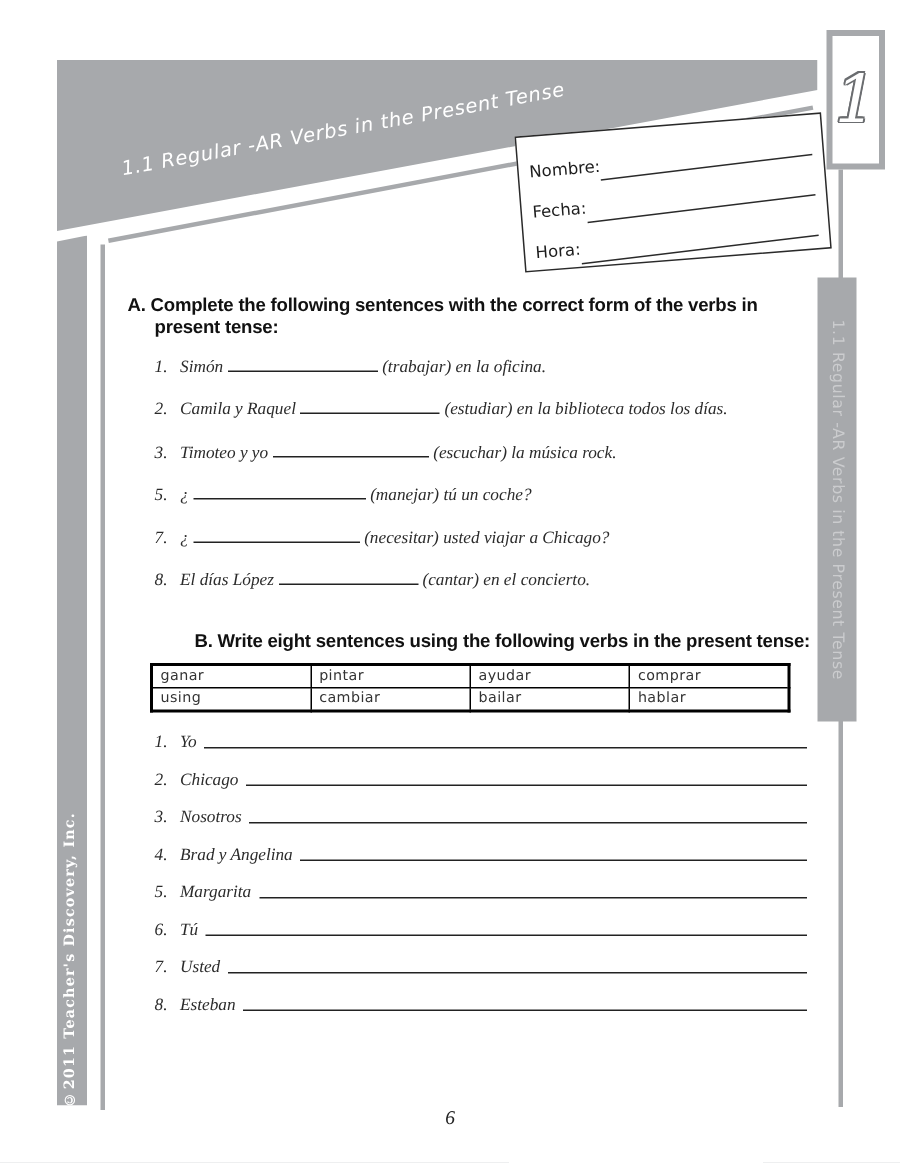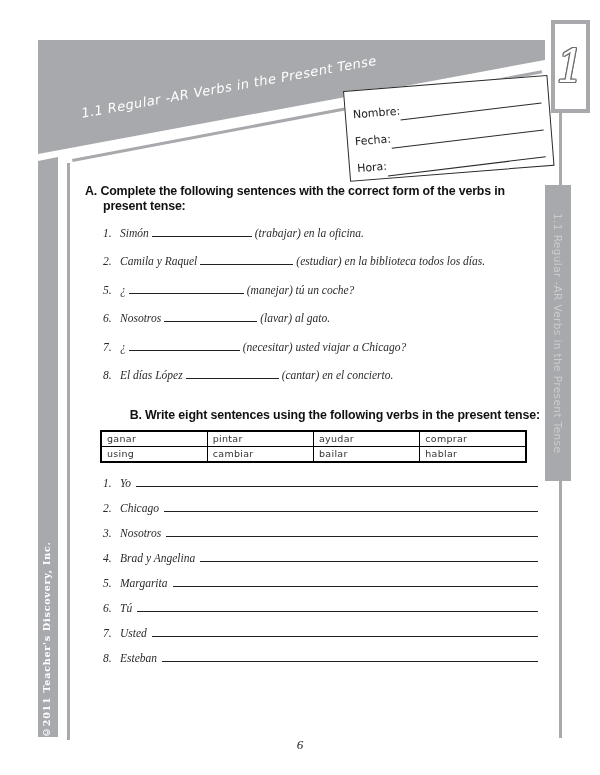--- a/index.html
+++ b/index.html
@@ -39,21 +39,21 @@
           border:1.4px solid #2a2a2a;transform:rotate(-4.5deg);transform-origin:0 0;
           padding:3px 7px 0 7px;box-sizing:border-box;z-index:3;}
   .nb-row{display:flex;align-items:flex-end;height:27px;}
   .nb-label{font:11px "DejaVu Sans",sans-serif;color:#1c1c1c;}
   .nb-line{flex:1;border-bottom:1.1px solid #2a2a2a;margin-bottom:3px;
           transform:rotate(-2.4deg);transform-origin:100% 100%;}
 
   
   .content{position:absolute;left:85px;top:184px;width:455px;}
   .sec-head{font:bold 12.4px "Liberation Sans",sans-serif;color:#111;letter-spacing:-.15px;
-          line-height:15px;padding-left:18px;text-indent:-18px;}
+          line-height:15px;padding-left:18px;text-indent:-18px;margin-top:12px;}
   .sec-head.nowrap{white-space:nowrap;}
   .script{font:italic 11.5px "Liberation Serif",serif;color:#2b2b2b;}
   .a-list{margin-top:10px;margin-bottom:27px;}
   .a-row{line-height:15px;margin-bottom:13.4px;white-space:nowrap;}
   .a-row .num{display:inline-block;margin-left:18px;width:17px;}
   .blank{display:inline-block;border-bottom:1px solid #222;height:11px;margin:0 3px;}
   .b-head-gap{margin-top:2px;text-align:right;}
   .verb-table{border-collapse:collapse;border:2px solid #000;margin:7px 12px 0 15px;
           width:427px;table-layout:fixed;}
   .verb-table td{border:1px solid #000;font-family:"DejaVu Sans",sans-serif;font-size:9.5px;
@@ -104,22 +104,22 @@
     </div>
   </div>
 
   <div class="content">
 
     <div class="sec-head"><span>A.</span> <span>Complete the following sentences with the correct form of the verbs in present tense:</span></div>
 
     <div class="a-list">
       <div class="a-row"><span class="num script">1.</span><span class="script">Simón</span><span class="blank" style="width:100px"></span><span class="script">(trabajar) en la oficina.</span></div>
       <div class="a-row"><span class="num script">2.</span><span class="script">Camila y Raquel</span><span class="blank" style="width:93px"></span><span class="script">(estudiar) en la biblioteca todos los días.</span></div>
+      <div class="a-row"><span class="num script">3.</span><span class="script">Timoteo y yo</span><span class="blank" style="width:104px"></span><span class="script">(escuchar) la música rock.</span></div>
       <div class="a-row"><span class="num script">5.</span><span class="script">¿</span><span class="blank" style="width:115px"></span><span class="script">(manejar) tú un coche?</span></div>
-      <div class="a-row"><span class="num script">6.</span><span class="script">Nosotros</span><span class="blank" style="width:93px"></span><span class="script">(lavar) al gato.</span></div>
       <div class="a-row"><span class="num script">7.</span><span class="script">¿</span><span class="blank" style="width:111px"></span><span class="script">(necesitar) usted viajar a Chicago?</span></div>
       <div class="a-row"><span class="num script">8.</span><span class="script">El días López</span><span class="blank" style="width:93px"></span><span class="script">(cantar) en el concierto.</span></div>
     </div>
 
     <div class="sec-head nowrap b-head-gap"><span>B.</span> <span>Write eight sentences using the following verbs in the present tense:</span></div>
 
     <table class="verb-table">
       <tbody>
         <tr>
           <td>ganar</td>

